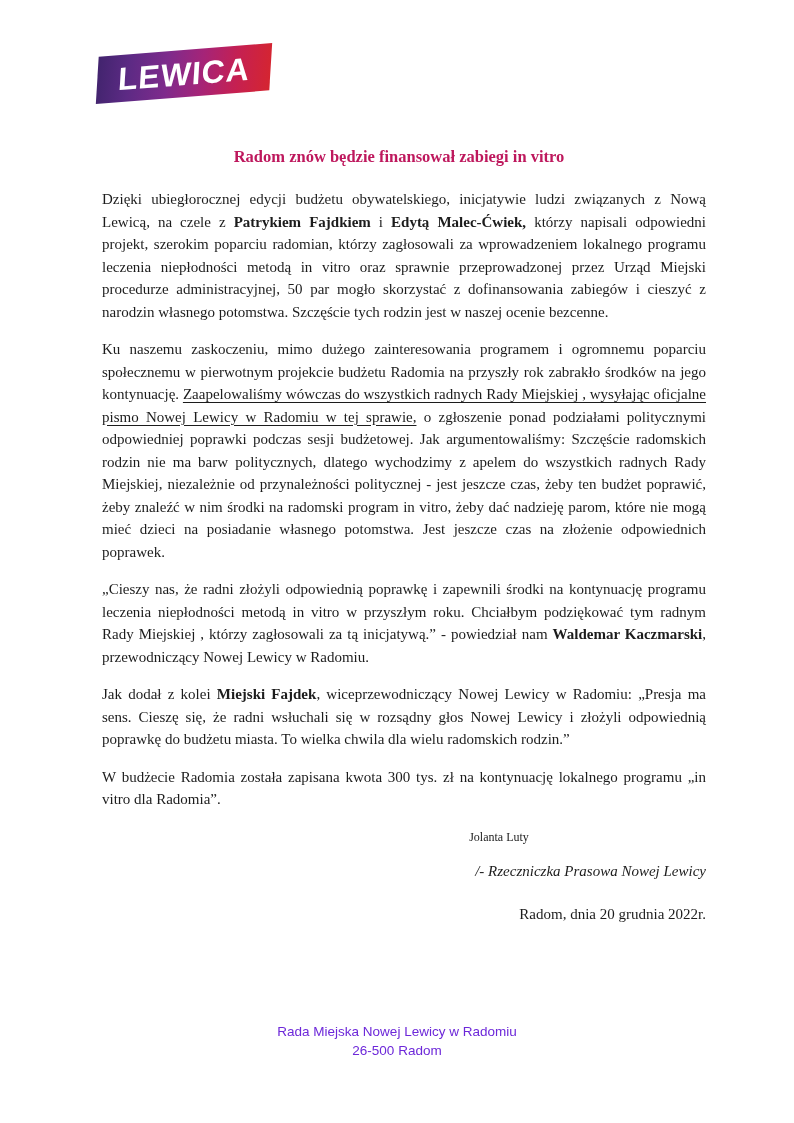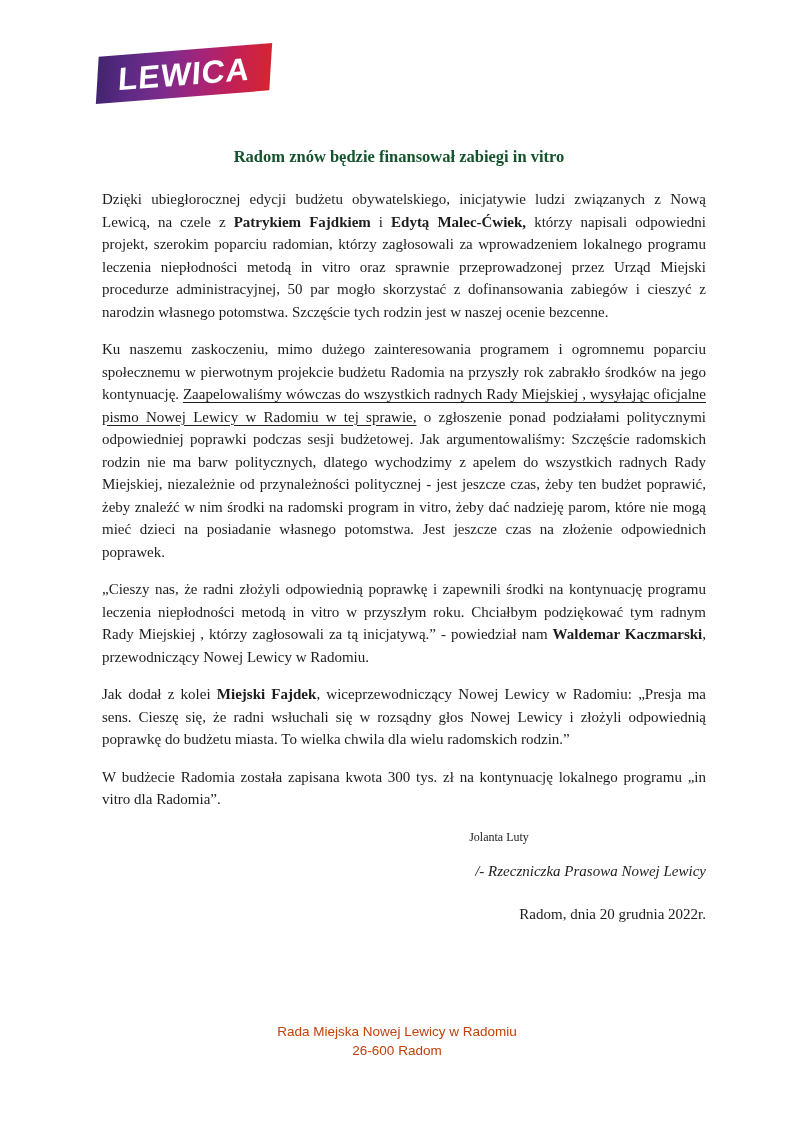--- a/index.html
+++ b/index.html
@@ -38,21 +38,21 @@
     position: absolute;
     top: 0; left: 0; right: 0;
     padding: 147px 88px 0 92px;
   }
   .title {
     text-align: center;
     font-weight: bold;
     font-size: 16.5px;
     line-height: 20px;
     margin: 0 0 21px 0;
-    color: #14532d;
+    color: #be185d;
   }
   .para {
     margin: 0 0 15px 10px;
     text-align: justify;
     font-size: 15px;
     line-height: 22.5px;
   }
   .para span.b { font-weight: bold; }
   .para span.u { text-decoration: underline; text-decoration-thickness: 1px; text-underline-offset: 3px; }
   .sig-name {
@@ -78,21 +78,21 @@
   }
   .footer {
     position: absolute;
     top: 1023px;
     left: 0;
     width: 100%;
     text-align: center;
     font-family: "Liberation Sans", "DejaVu Sans", sans-serif;
     font-size: 13.5px;
     line-height: 18.5px;
-    color: #c2410c;
+    color: #6d28d9;
   }
 </style>
 </head>
 <body>
 
 <div class="page">
 
   <div class="logo" style="background: linear-gradient(93deg, rgb(66, 36, 110) 0%, rgb(92, 42, 132) 18%, rgb(126, 43, 140) 40%, rgb(165, 36, 120) 60%, rgb(197, 32, 82) 80%, rgb(213, 37, 48) 100%);">
     <span class="logo-text" style="color: rgb(255, 255, 255);">LEWICA</span>
   </div>
@@ -108,16 +108,16 @@
         <p class="para"><span>W budżecie Radomia została zapisana kwota 300 tys. zł na kontynuację lokalnego programu „in vitro dla Radomia”.</span></p>
       </div>
 
     <div class="sig-name">Jolanta Luty</div>
     <div class="sig-role">/- Rzeczniczka Prasowa Nowej Lewicy</div>
     <div class="dateline">Radom, dnia 20 grudnia 2022r.</div>
   </div>
 
   <div class="footer">
     <div>Rada Miejska Nowej Lewicy w Radomiu</div>
-    <div>26-600 Radom</div>
+    <div>26-500 Radom</div>
   </div>
 
 </div>
 
 </body></html>

